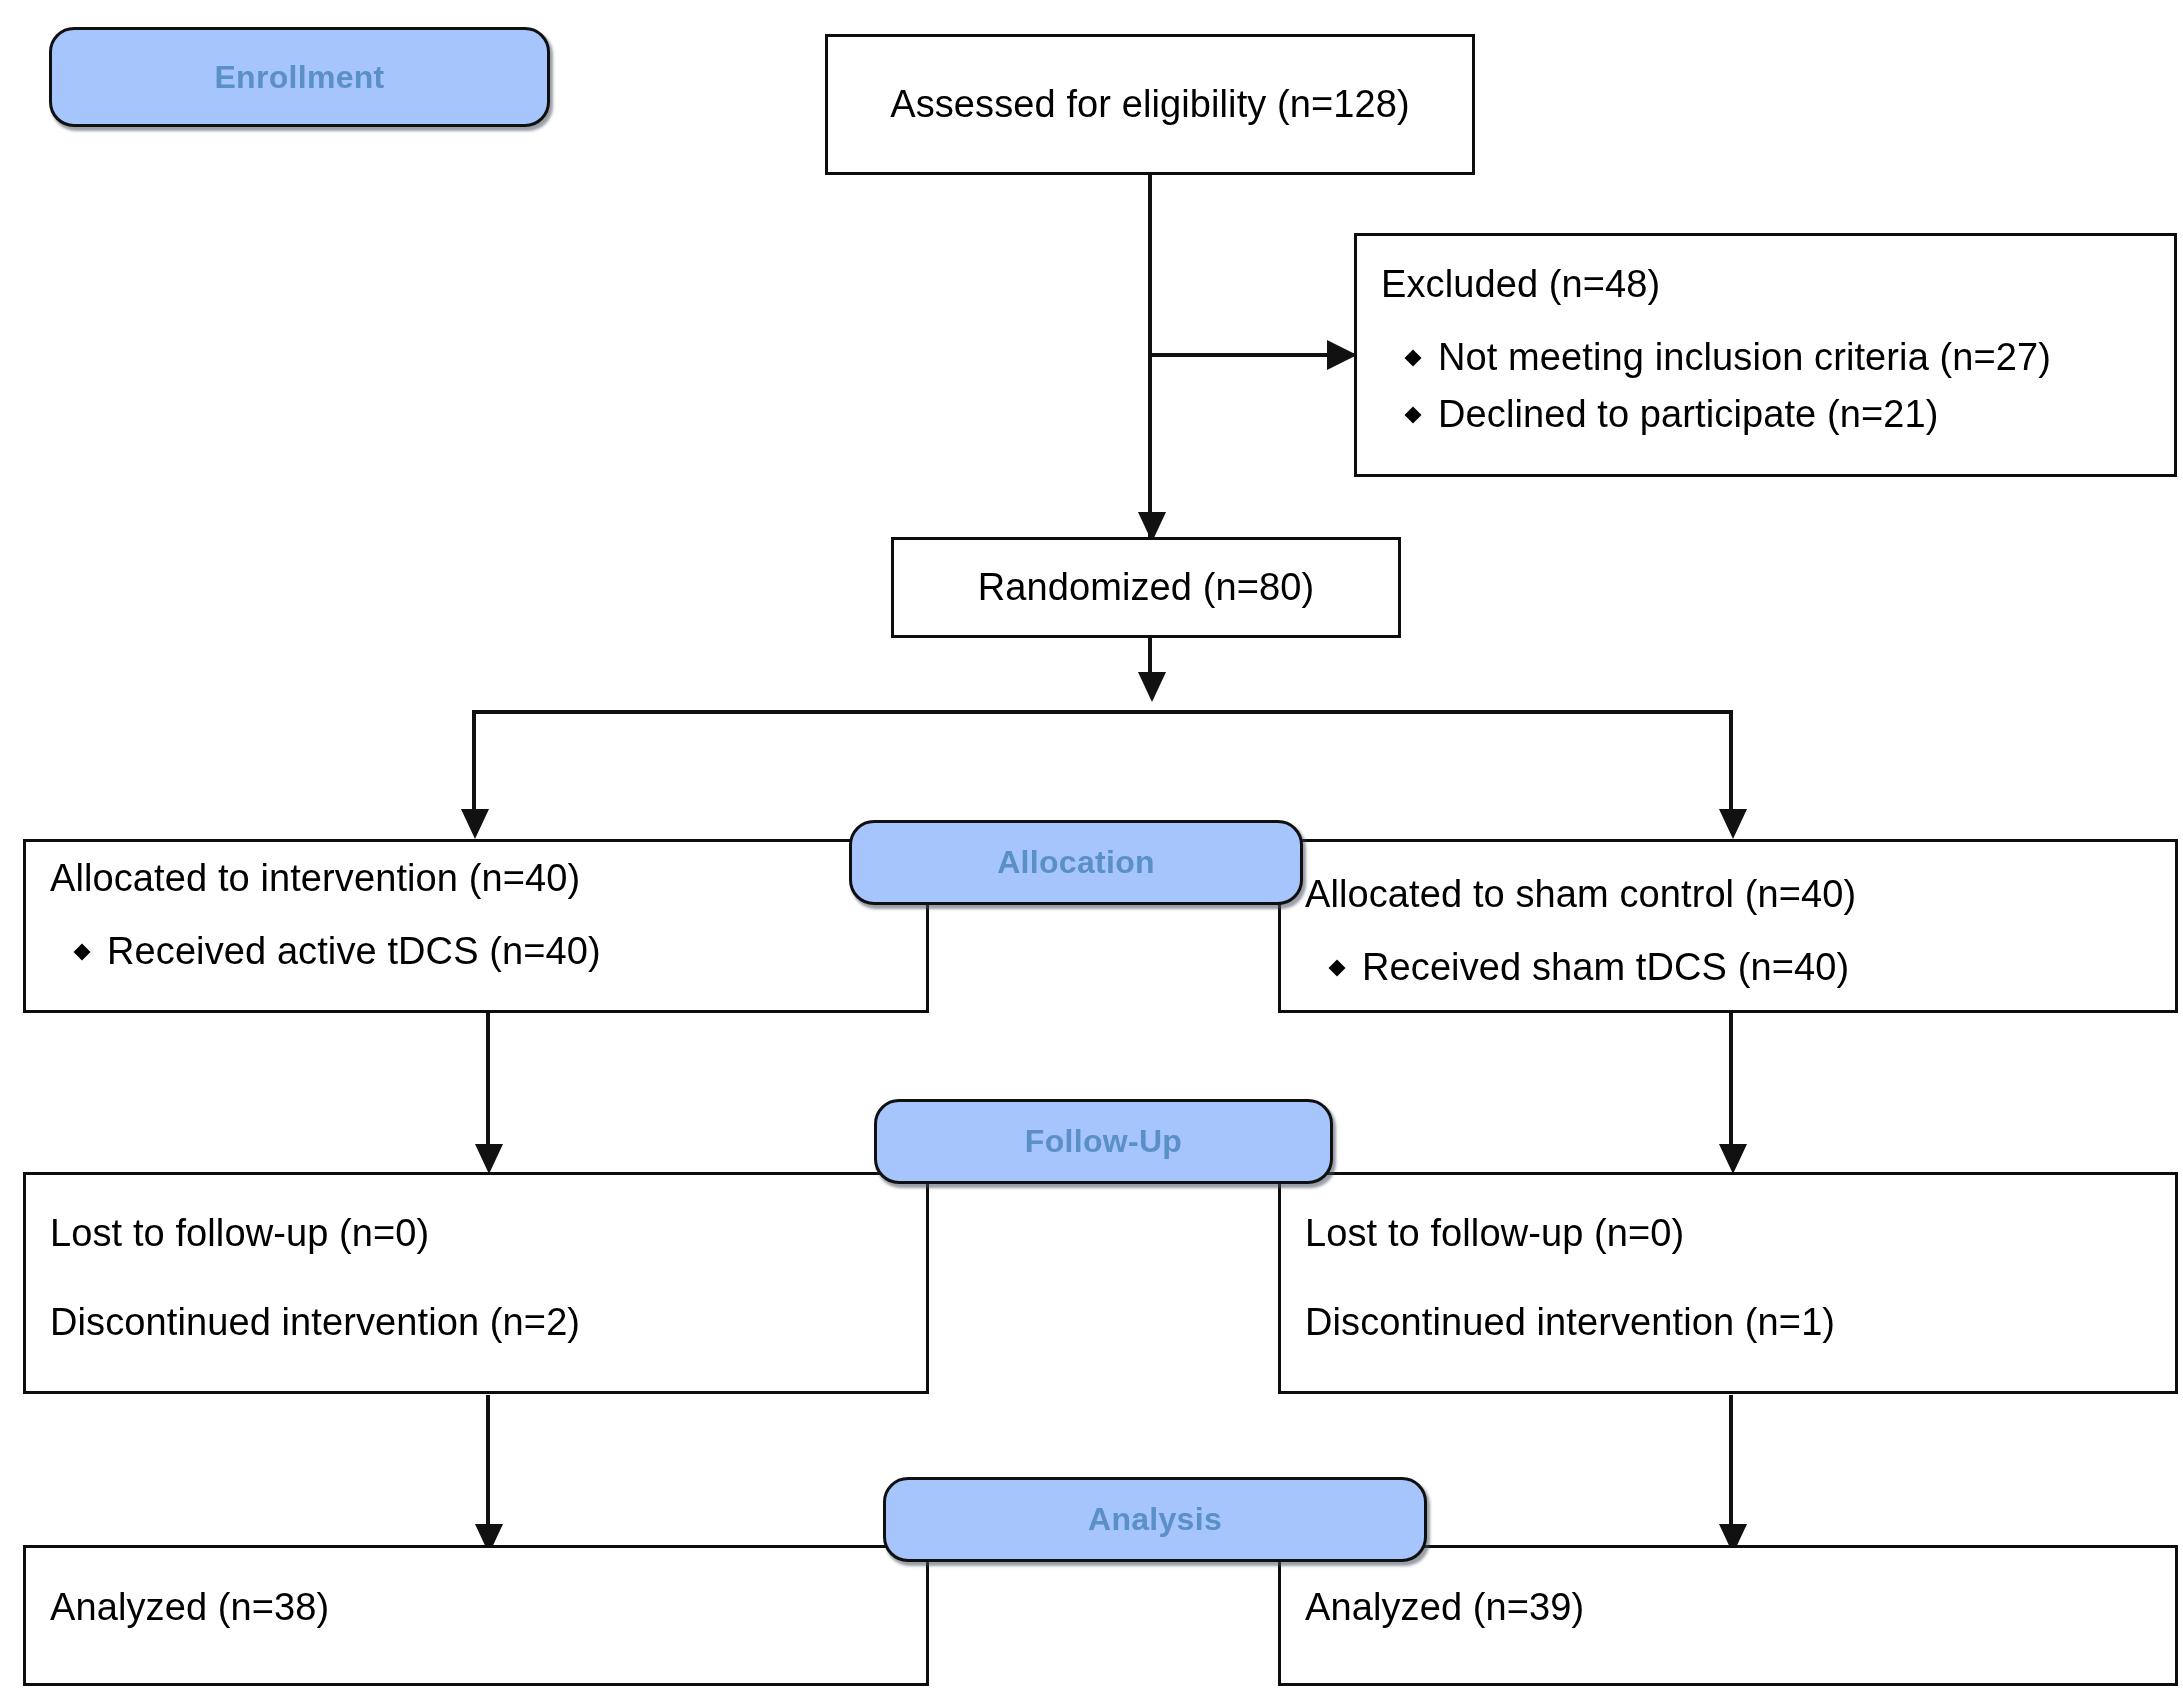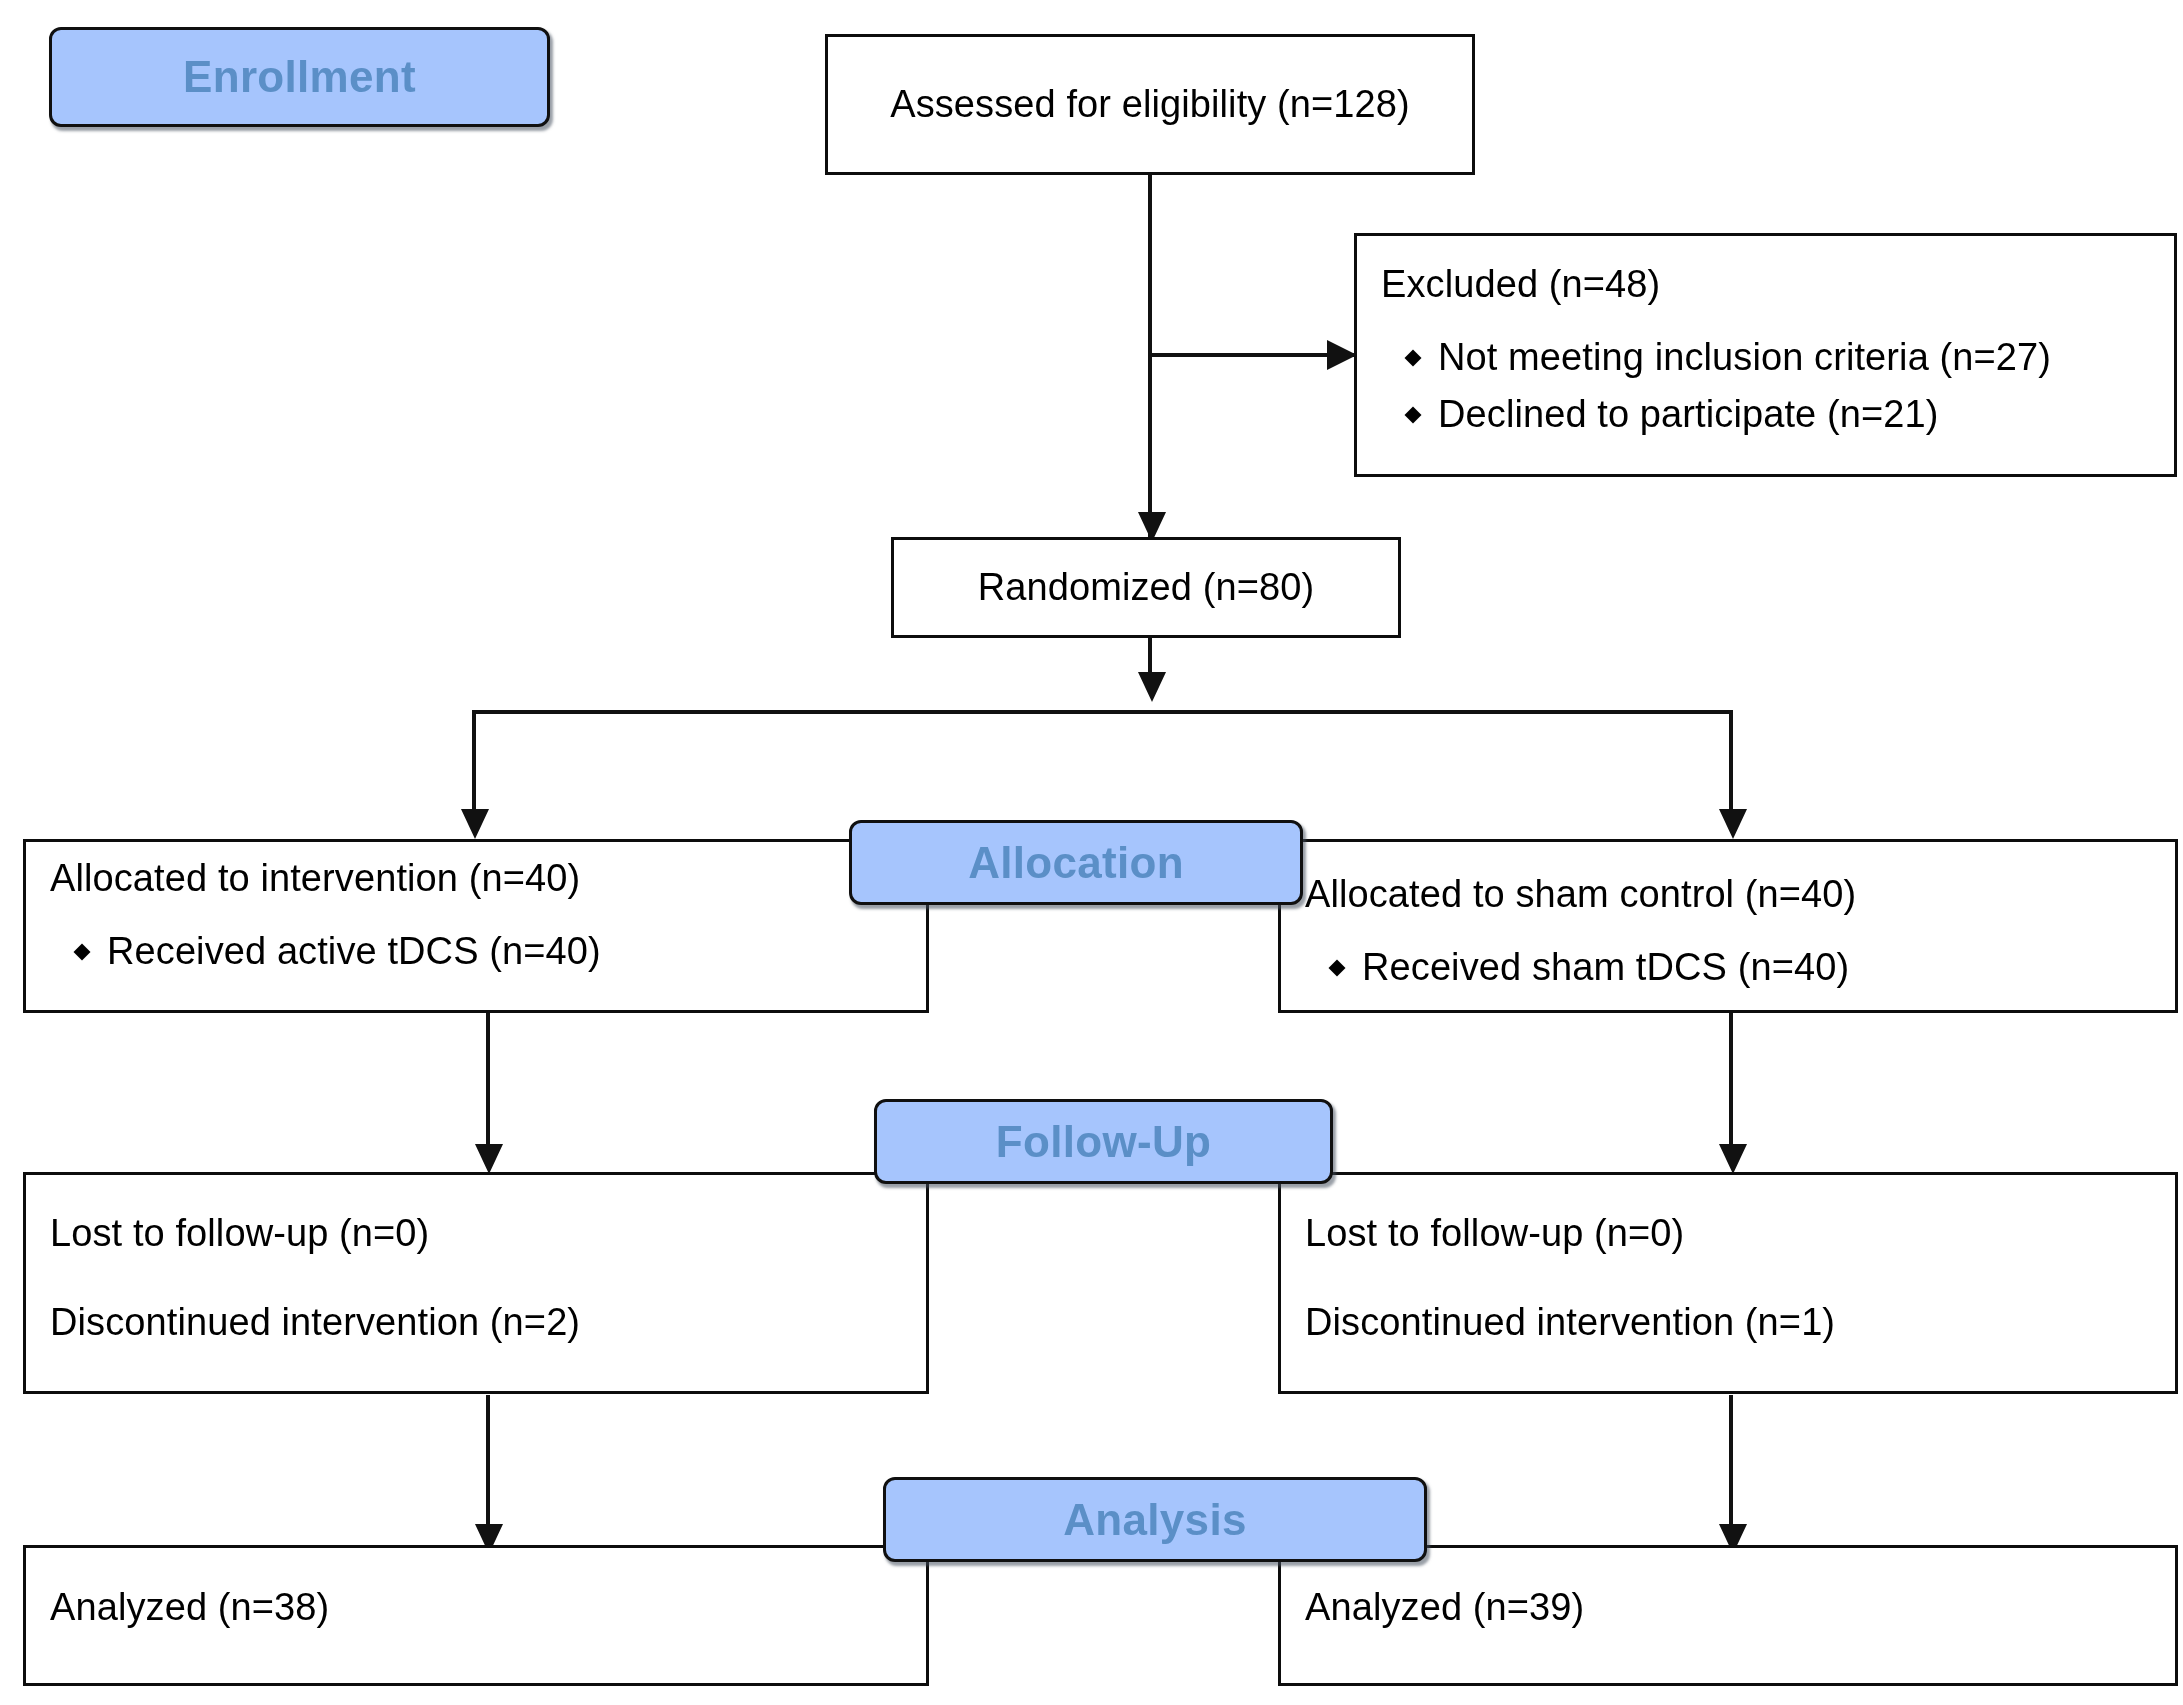--- a/index.html
+++ b/index.html
@@ -65,27 +65,27 @@
   .gap {
     height: 32px;
   }
 
   
   .badge {
     position: absolute;
     box-sizing: border-box;
     background: #a6c5fd;
     border: 3.5px solid #101010;
-    border-radius: 12px;
+    border-radius: 25px;
     display: flex;
     align-items: center;
     justify-content: center;
     color: #5b8fc7;
     font-weight: bold;
-    font-size: 44px;
+    font-size: 32px;
     letter-spacing: 0.3px;
     box-shadow: 2.8px 3.5px 2.8px rgba(70,80,95,.55);
     z-index: 8;
   }
 
   
   .conn {
     position: absolute;
     background: #111111;
     z-index: 2;

